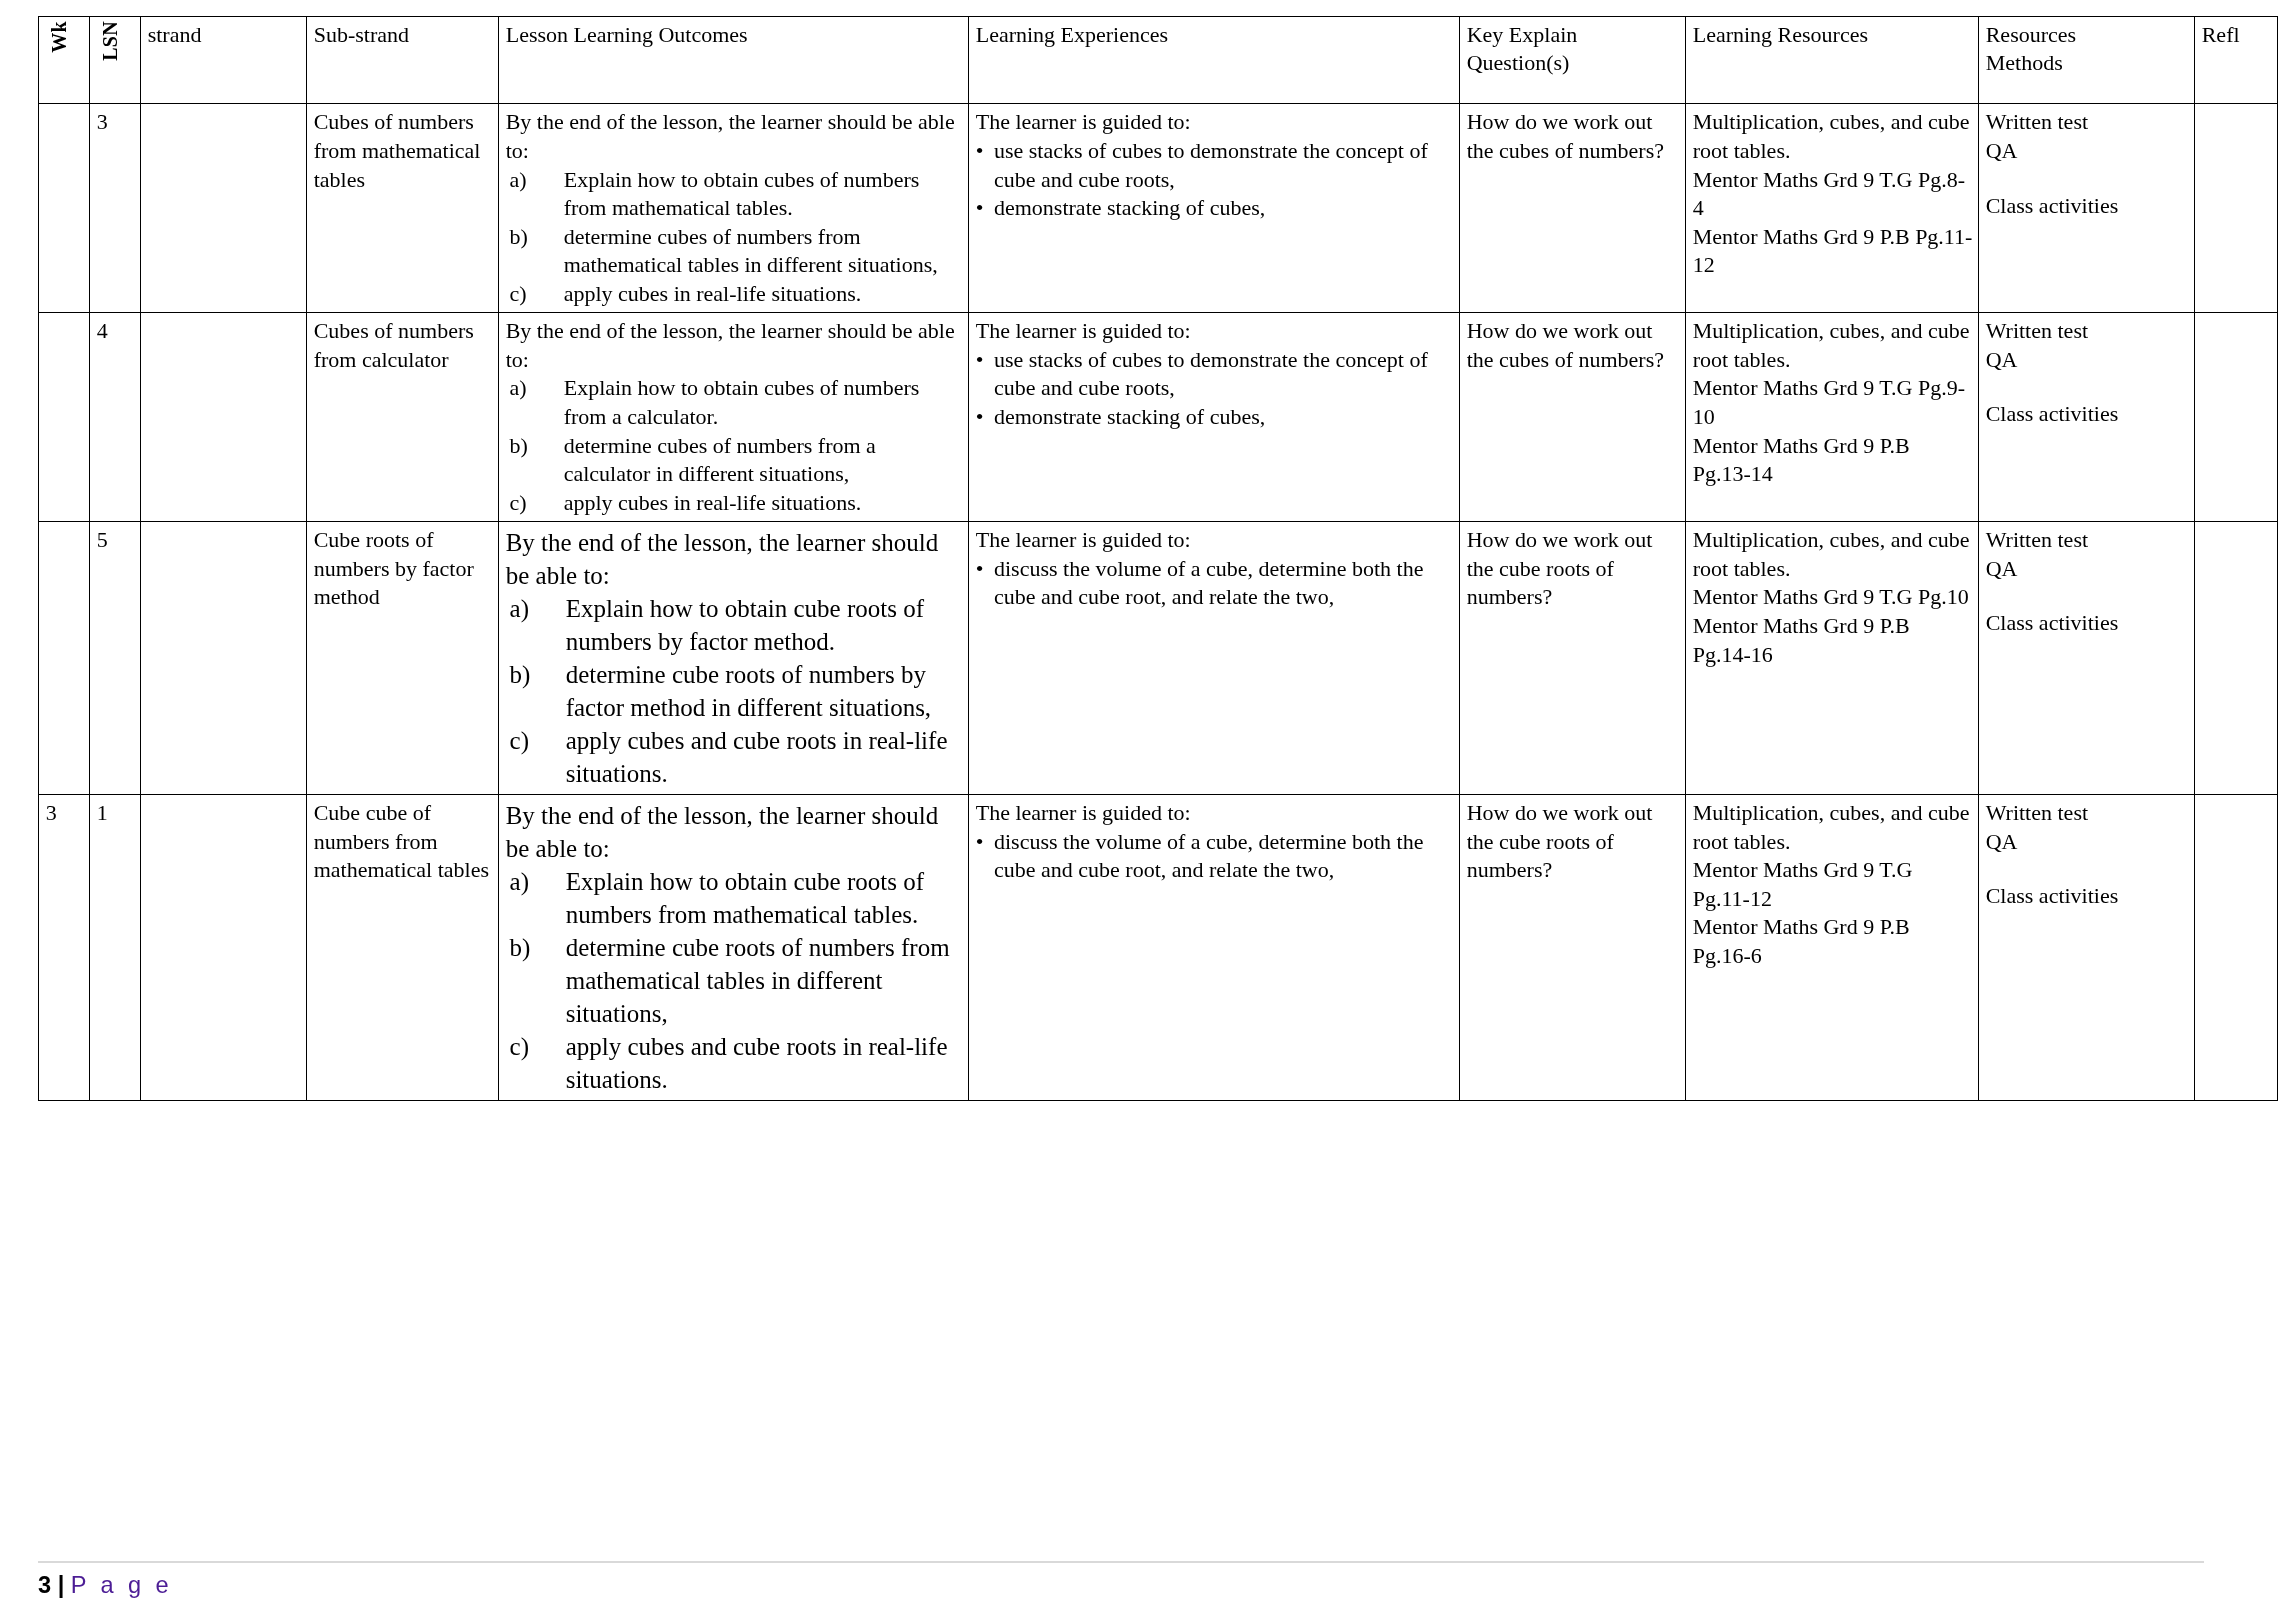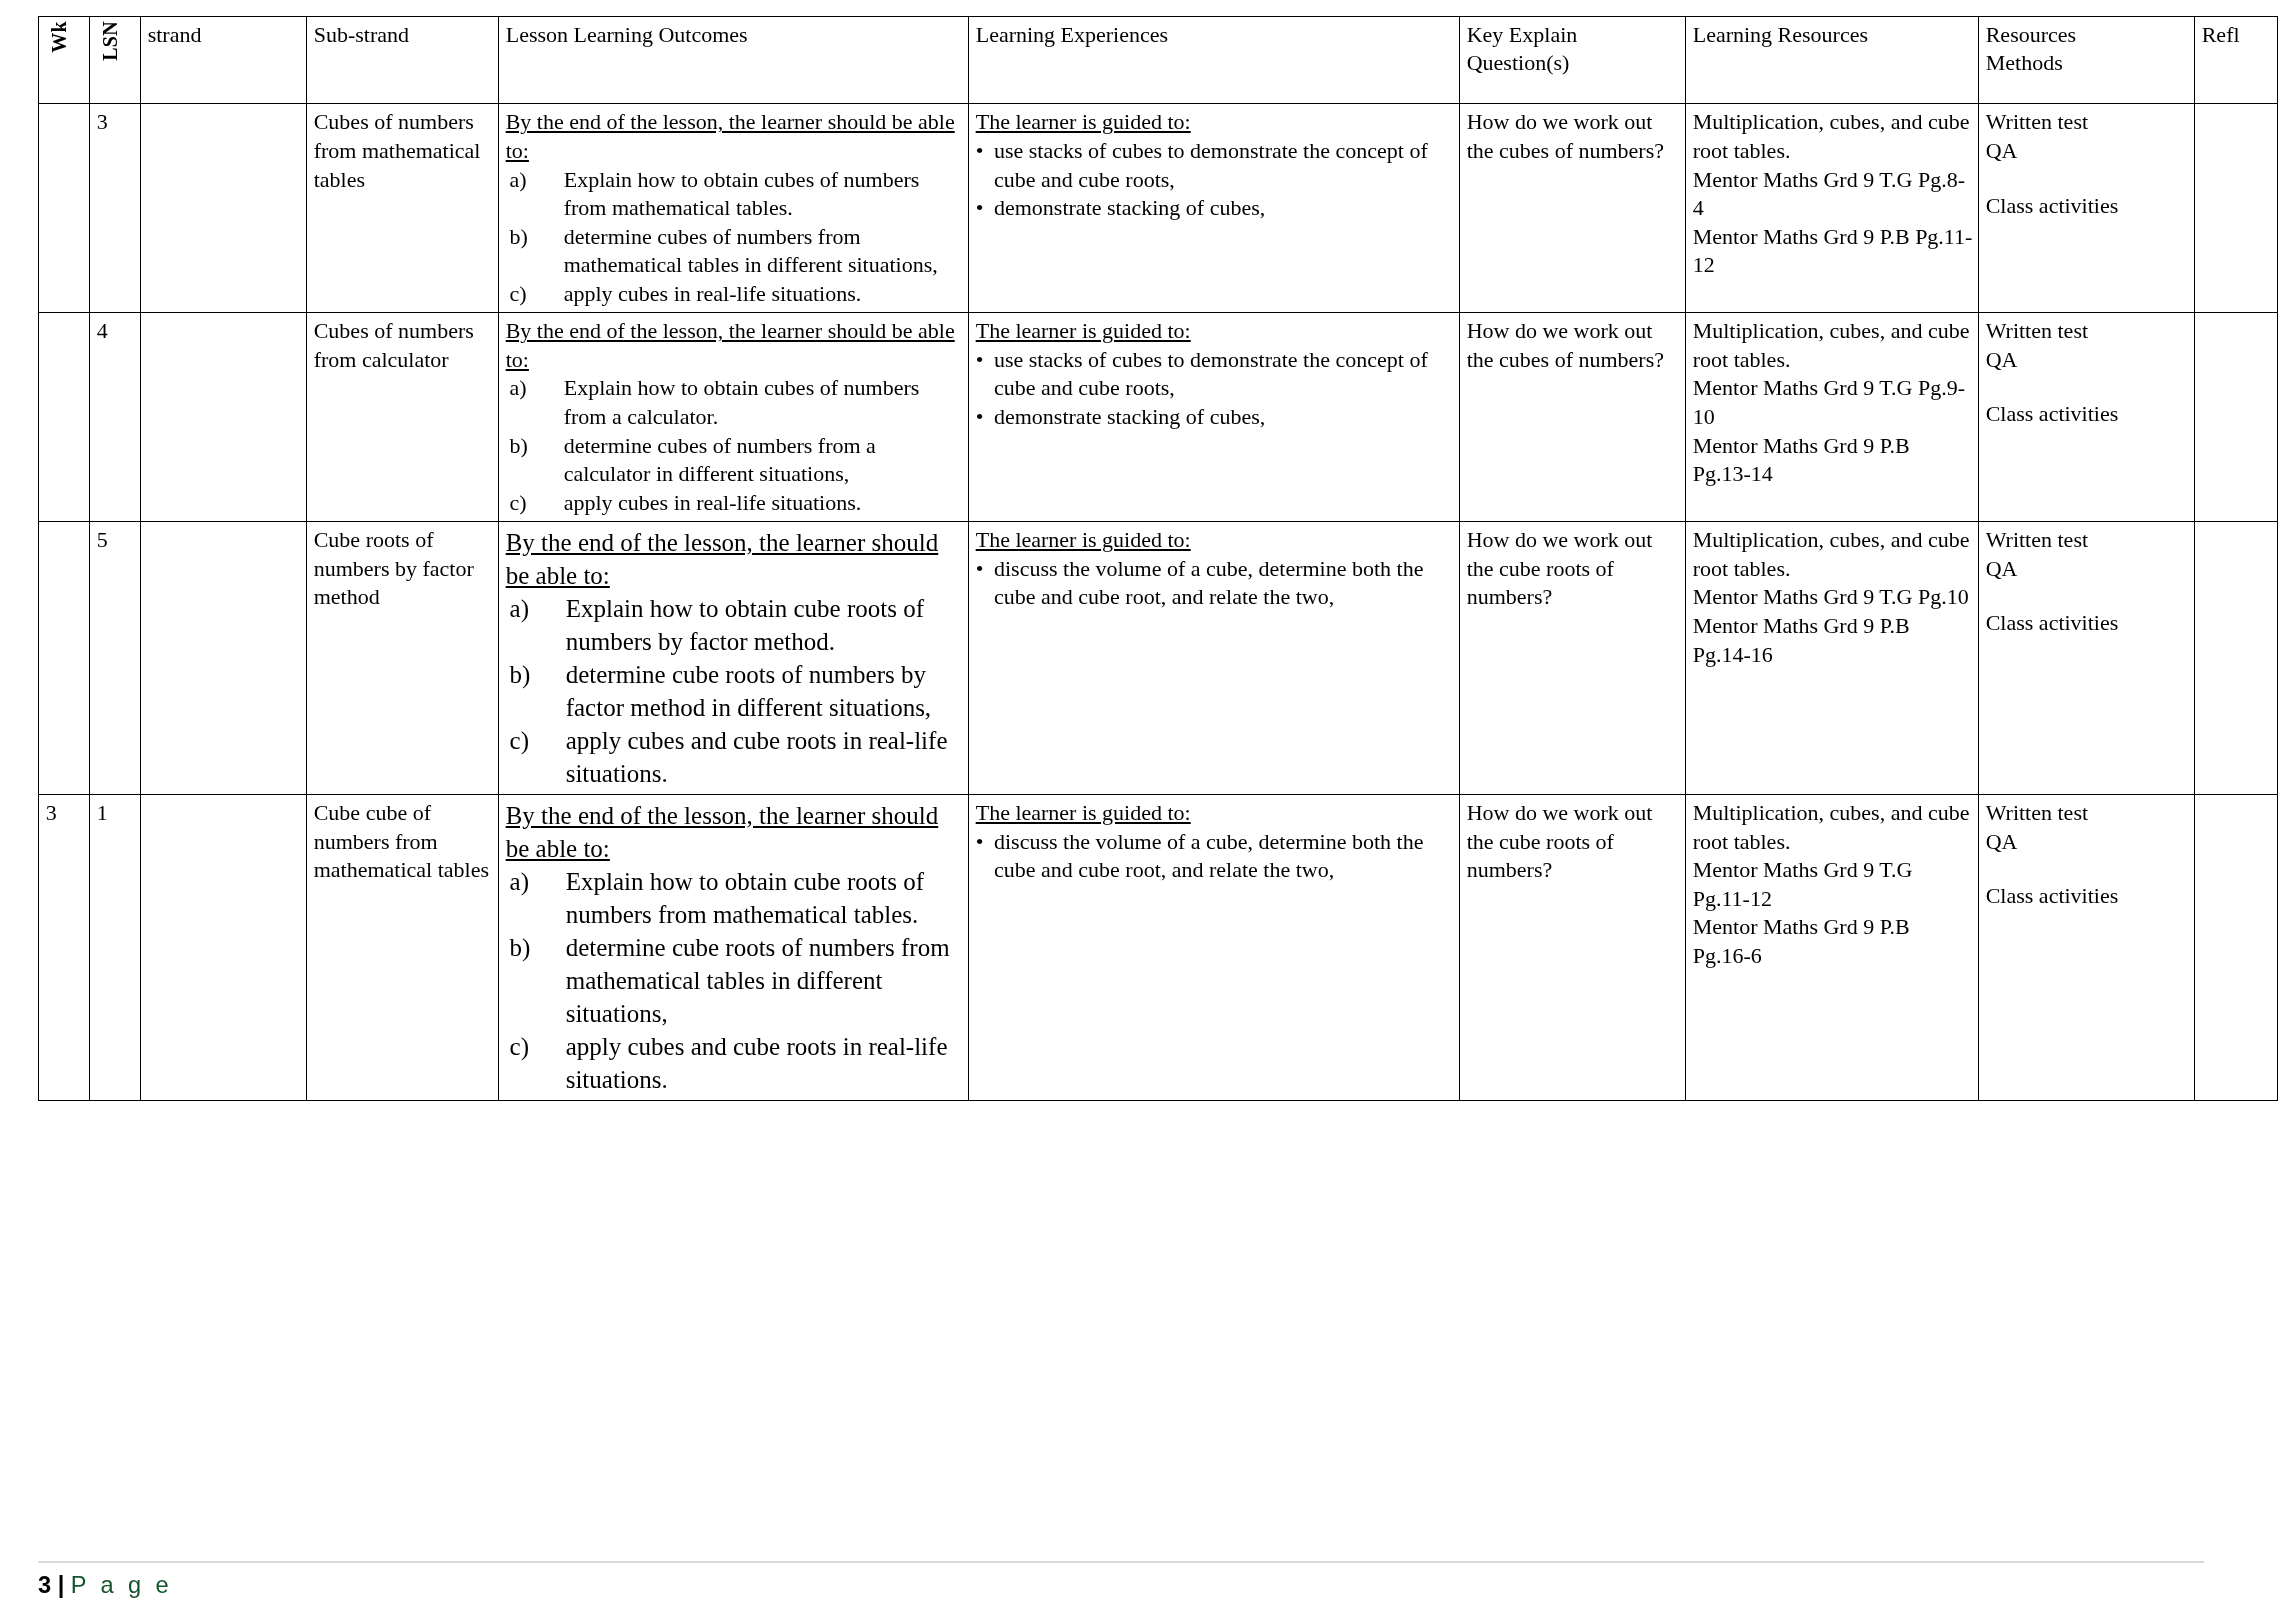--- a/index.html
+++ b/index.html
@@ -97,21 +97,21 @@
   ul.bullets > li {
     position: relative;
     padding-left: 18.3px;
     text-indent: 0;
   }
   ul.bullets > li .bul {
     position: absolute;
     left: 0;
     top: 0;
   }
-  .lead { display: block; text-decoration: underline; }
+  .lead { display: block; }
   .spacer { display: block; height: 26px; }
   .big { font-size: 25px; line-height: 1.32; }
   .llo-wrap { display: block; }
   .llo-wrap.big ol.outcomes > li { padding-left: 60px; }
 
   
   .footer {
     position: absolute;
     left: 38px;
     bottom: 23.6px;
@@ -126,21 +126,21 @@
   }
   .footer-text {
     font-family: "Liberation Sans", sans-serif;
     font-size: 23.6px;
     font-weight: bold;
     letter-spacing: 0px;
     white-space: pre;
   }
   .footer-text .pg { color: #000; }
   .footer-text .sep { color: #000; }
-  .footer-text .word { color: #14532d; letter-spacing: 3.9px; font-weight: normal; text-align: right; }
+  .footer-text .word { color: #4c1d95; letter-spacing: 3.9px; font-weight: normal; text-align: right; }
 </style>
 </head>
 <body>
 
 <div class="page">
 
   <table class="scheme">
     <colgroup>
       <col class="c-wk">
         <col class="c-lsn">

